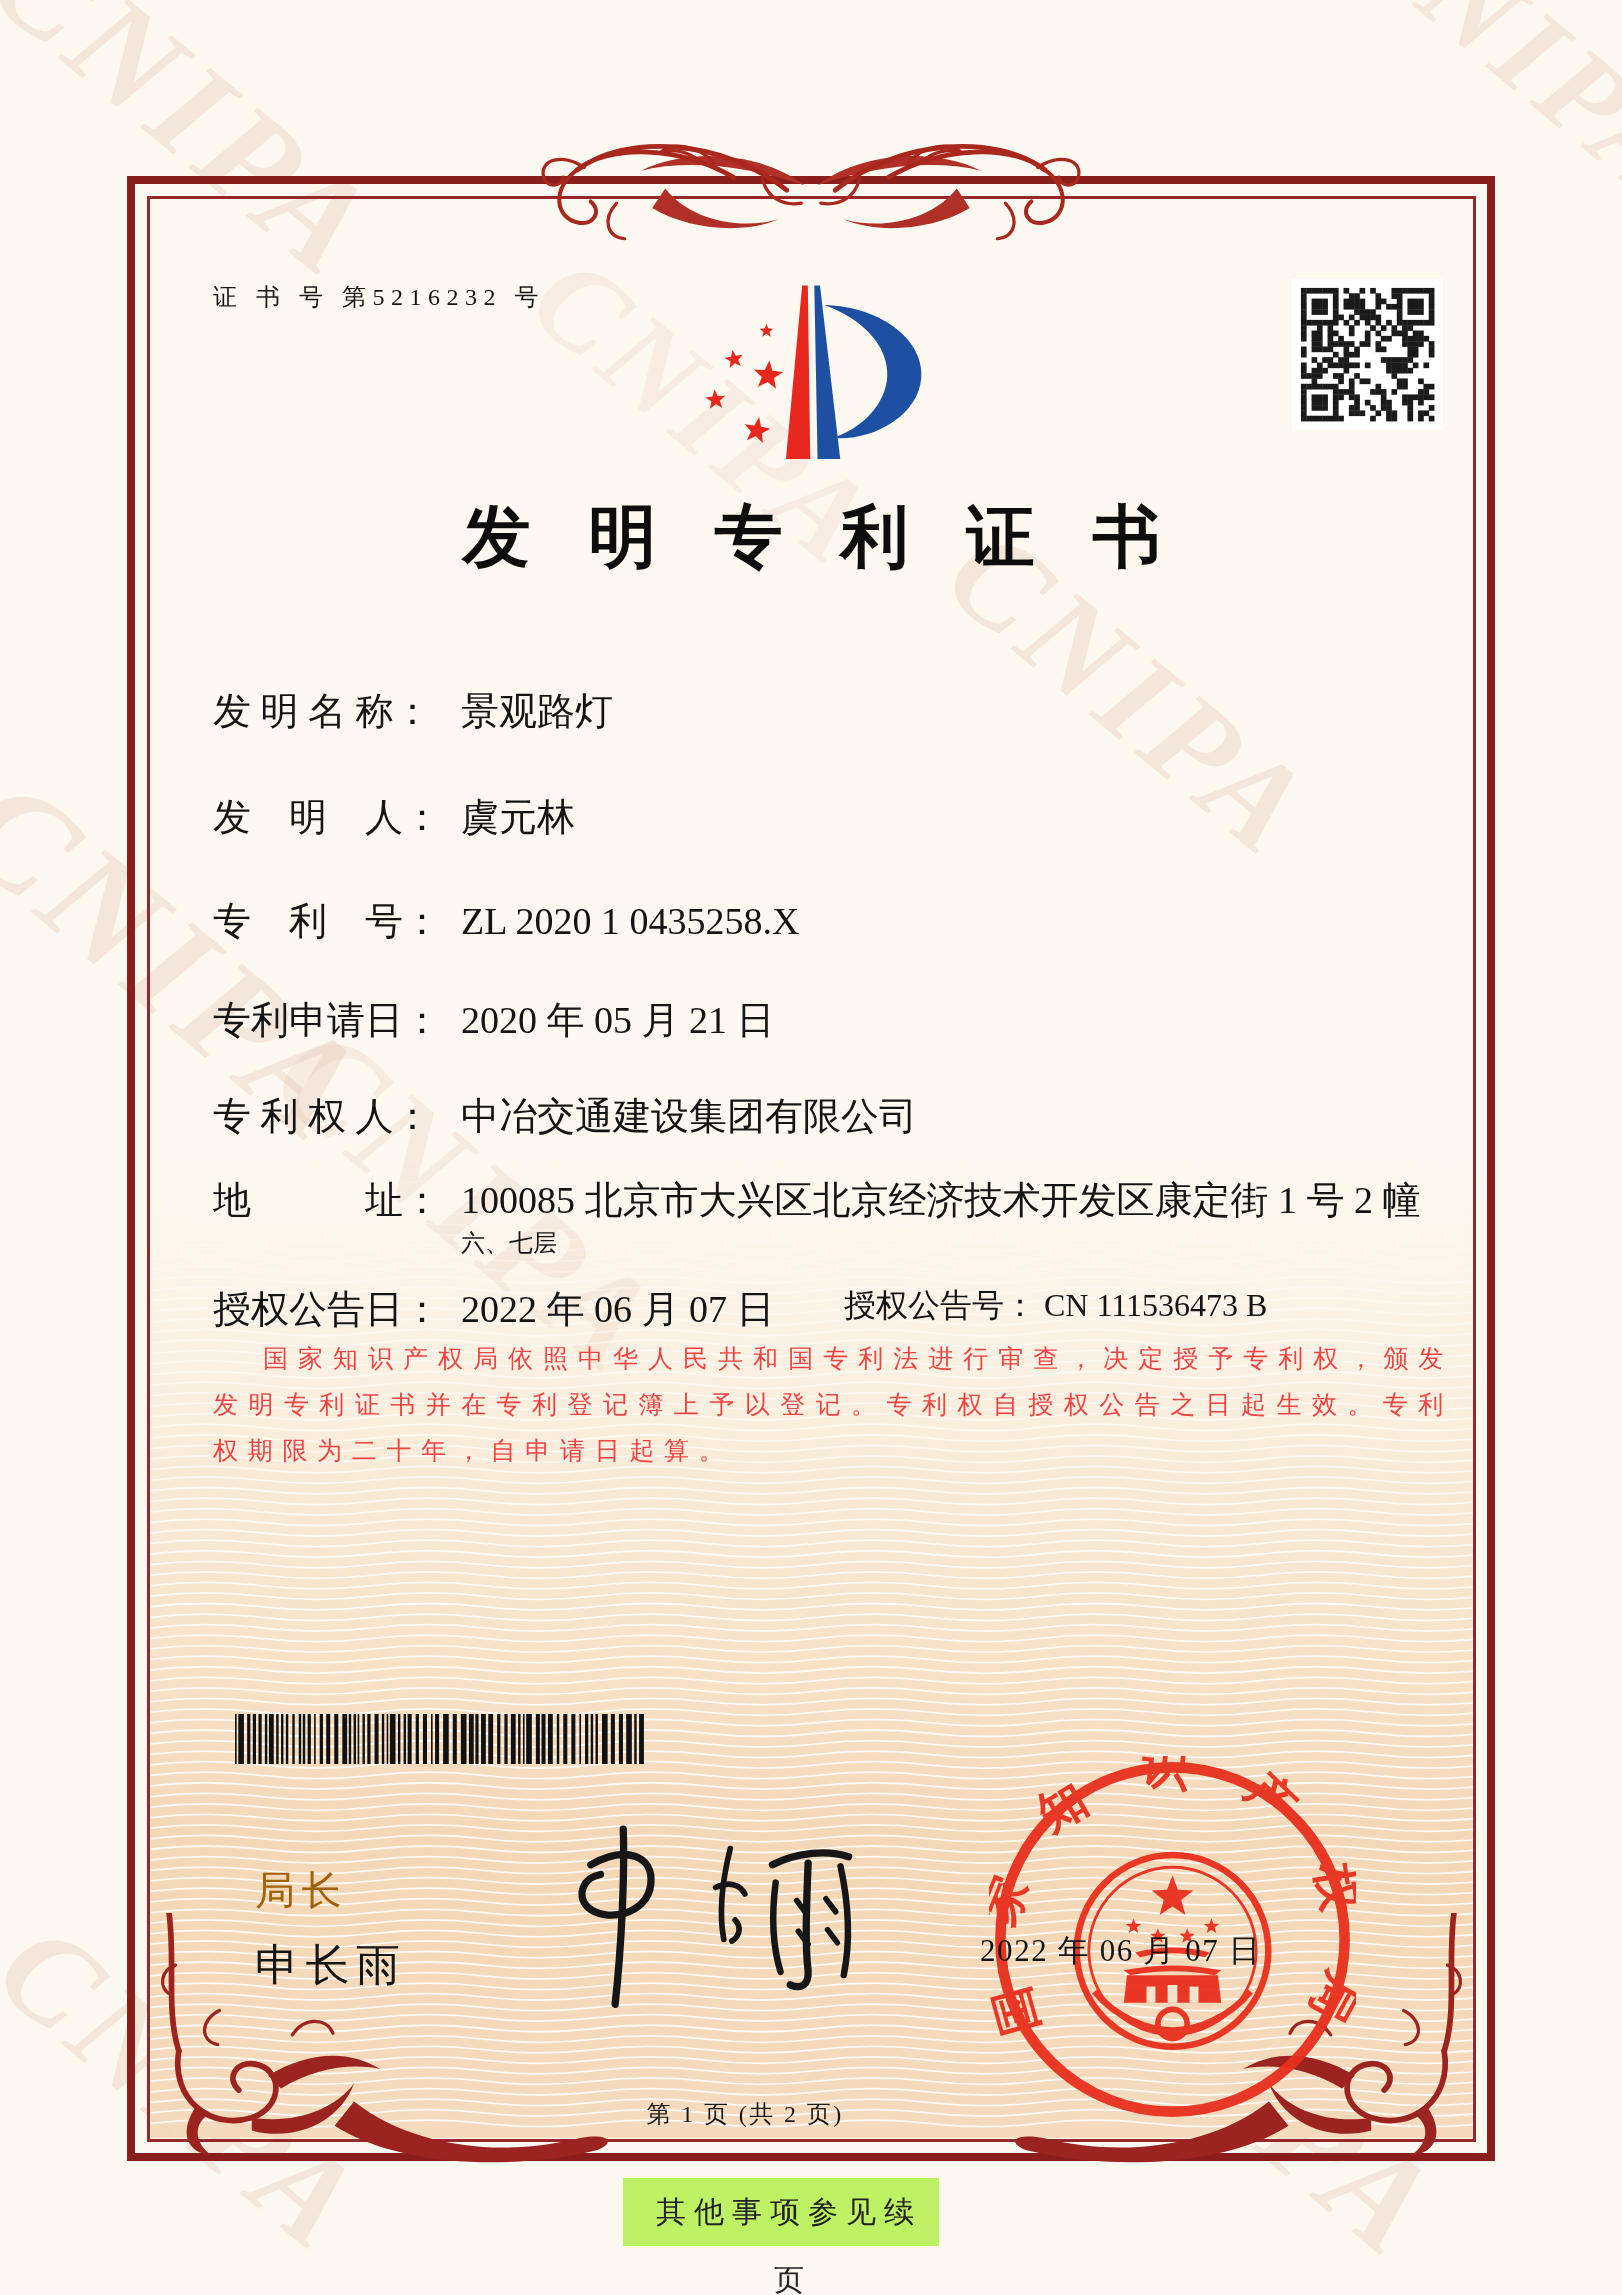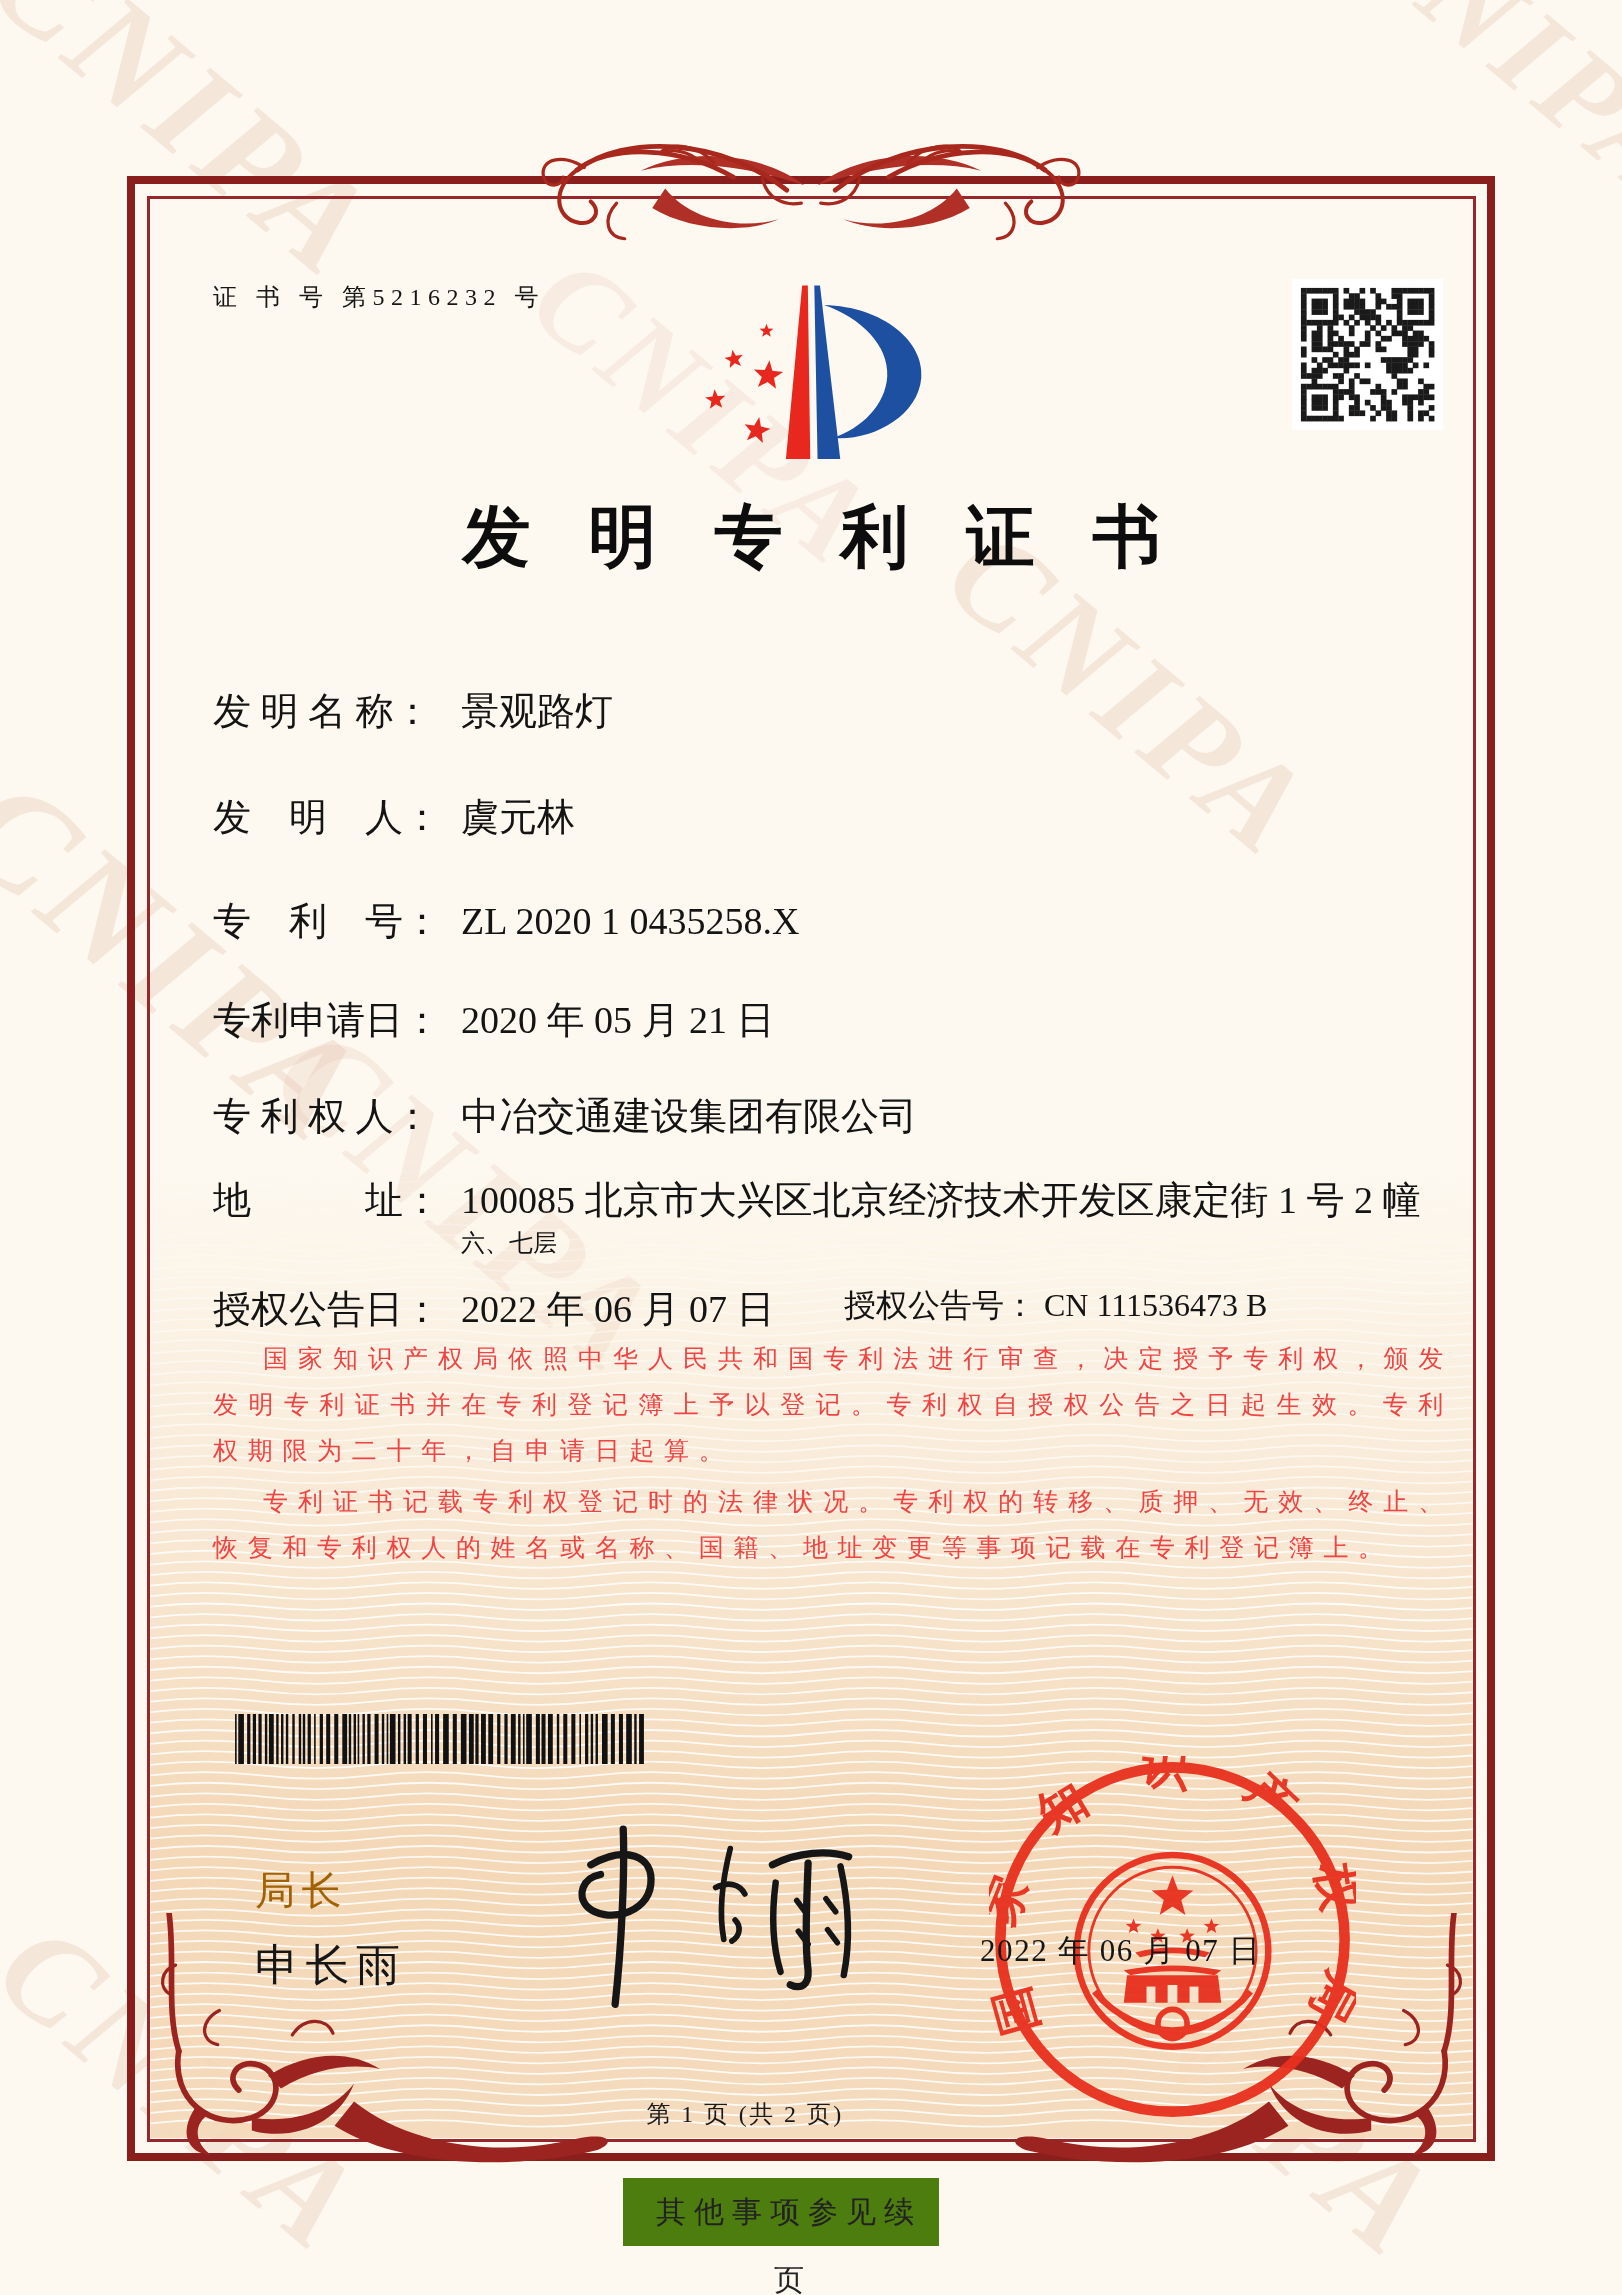--- a/index.html
+++ b/index.html
@@ -65,21 +65,21 @@
   .signature { left:487px; top:1816px; z-index:5; }
 
   
   .seal { left:989px; top:1756px; z-index:6; opacity:.95; }
   .seal-date { left:980px; top:1930px; width:373px; z-index:7;
     font-size:31px; letter-spacing:1.6px; color:#151515; white-space:nowrap; }
 
   
   .pageinfo { left:127px; top:2098px; width:1236px; text-align:center;
     font-size:24px; letter-spacing:2.4px; z-index:5; color:#1a1a1a; }
-  .contbox { left:623px; top:2178px; width:316px; height:68px; background:#4d7c0f;
+  .contbox { left:623px; top:2178px; width:316px; height:68px; background:#bef264;
     z-index:5; text-align:center;padding-left:16px; }
   .contbox span { font-size:30px; line-height:68px; letter-spacing:8px; margin-right:-8px; color:#222; }
 
   .orn { z-index:3; }
   .orn-top { left:527px; top:114px; }
   .orn-bl { left:122px; top:1913px; }
   .orn-br { left:998px; top:1913px; transform:scaleX(-1); }
 </style>
 </head>
 <body>
@@ -596,21 +596,20 @@
 <div class="abs addr2">六、七层</div>
 <div class="abs row grant">
   <span class="flabel"><span>授权公告日</span><span>：</span></span><span class="fvalue">2022 年 06 月 07 日</span>
 </div>
 <div class="abs grant2">
   <span><span>授权公告号</span><span>：</span></span><span class="fvalue">CN 111536473 B</span>
 </div>
 
 <div class="abs bodytext">
   <p>国家知识产权局依照中华人民共和国专利法进行审查，决定授予专利权，颁发发明专利证书并在专利登记簿上予以登记。专利权自授权公告之日起生效。专利权期限为二十年，自申请日起算。</p>
-  <p>专利证书记载专利权登记时的法律状况。专利权的转移、质押、无效、终止、恢复和专利权人的姓名或名称、国籍、地址变更等事项记载在专利登记簿上。</p>
 </div>
 
 <svg class="abs barcode" width="415" height="50" id="barcode-svg" viewBox="0 0 512 62">
     <rect x="0" y="0" width="2" height="62" fill="#111"></rect>
     <rect x="4" y="0" width="7" height="62" fill="#111"></rect>
     <rect x="15" y="0" width="4" height="62" fill="#111"></rect>
     <rect x="22" y="0" width="4" height="62" fill="#111"></rect>
     <rect x="29" y="0" width="4" height="62" fill="#111"></rect>
     <rect x="37" y="0" width="3" height="62" fill="#111"></rect>
     <rect x="42" y="0" width="6" height="62" fill="#111"></rect>

